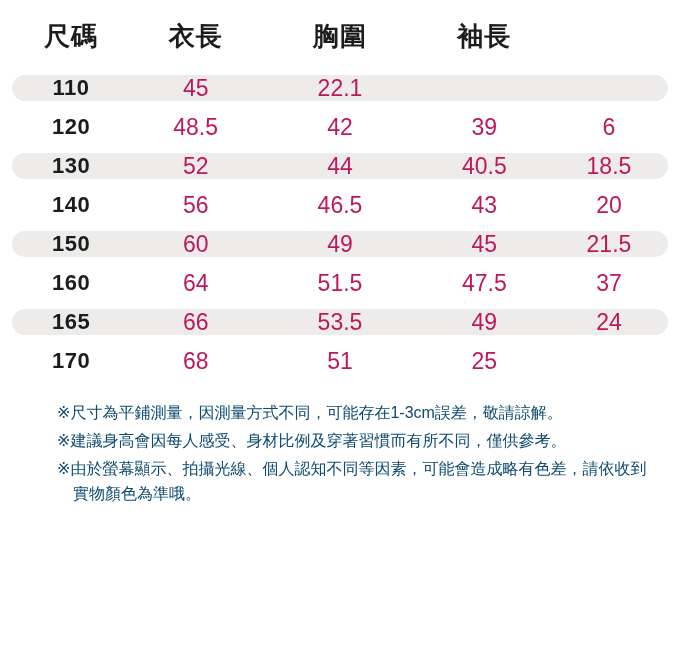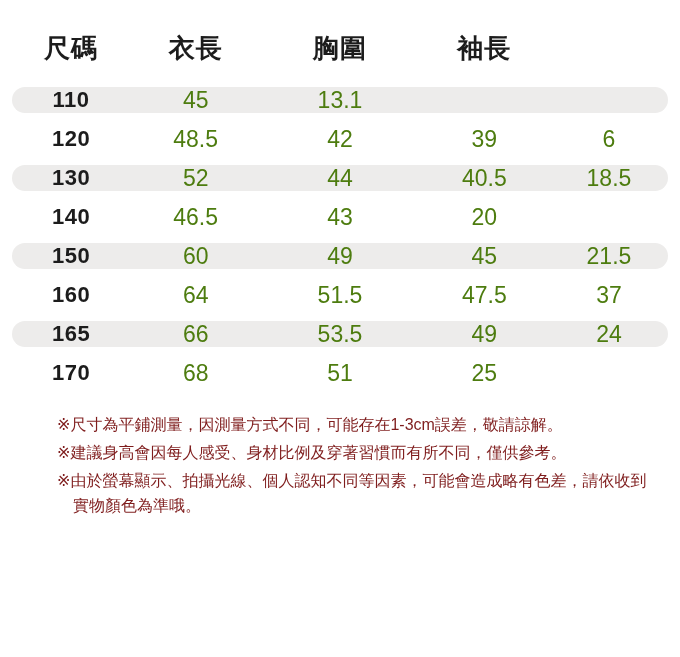--- a/index.html
+++ b/index.html
@@ -13,21 +13,21 @@
     background: var(--bg);
     width: 680px;
     height: 657px;
     overflow: hidden;
     font-family: "Liberation Sans", "DejaVu Sans", sans-serif;
     color: var(--text);
   }
   .sheet {
     width: 680px;
     height: 657px;
-    padding-top: 16px;
+    padding-top: 4px;
     box-sizing: border-box;
   }
   .row {
     display: grid;
     grid-template-columns: 18% 20% 24% 20% 18%;
     align-items: center;
     margin: 0 12px;
     text-align: center;
   }
   .row.header {
@@ -45,68 +45,69 @@
   .row.data.band { background: var(--band); }
   .cell { line-height: 1; }
   .cell.size {
     font-weight: 700;
     font-size: 22px;
     letter-spacing: 0.5px;
   }
   .cell.value {
     font-weight: 400;
     font-size: 23px;
-    color: #4d7c0f;
+    color: #be185d;
   }
   .notes {
     margin: 26px 18px 0 57px;
   }
   .notes p {
     margin: 0 0 3px 0;
     font-size: 16px;
     line-height: 25px;
     padding-left: 1em;
     text-indent: -1em;
-    color: #7f1d1d;
+    color: #0c4a6e;
   }
 </style>
 </head>
 <body>
 
 <div class="sheet">
 
   <div class="row header">
     <div class="cell">尺碼</div>
     <div class="cell">衣長</div>
     <div class="cell">胸圍</div>
     <div class="cell">袖長</div>
   </div>
 
   <div id="rows">
       <div class="row data band">
         <div class="cell size">110</div>
         <div class="cell value">45</div>
-        <div class="cell value">13.1</div>
+        <div class="cell value">22.1</div>
       </div>
       <div class="row data">
         <div class="cell size">120</div>
         <div class="cell value">48.5</div>
         <div class="cell value">42</div>
         <div class="cell value">39</div>
         <div class="cell value">6</div>
       </div>
       <div class="row data band">
         <div class="cell size">130</div>
         <div class="cell value">52</div>
         <div class="cell value">44</div>
         <div class="cell value">40.5</div>
         <div class="cell value">18.5</div>
       </div>
       <div class="row data">
         <div class="cell size">140</div>
+        <div class="cell value">56</div>
         <div class="cell value">46.5</div>
         <div class="cell value">43</div>
         <div class="cell value">20</div>
       </div>
       <div class="row data band">
         <div class="cell size">150</div>
         <div class="cell value">60</div>
         <div class="cell value">49</div>
         <div class="cell value">45</div>
         <div class="cell value">21.5</div>

